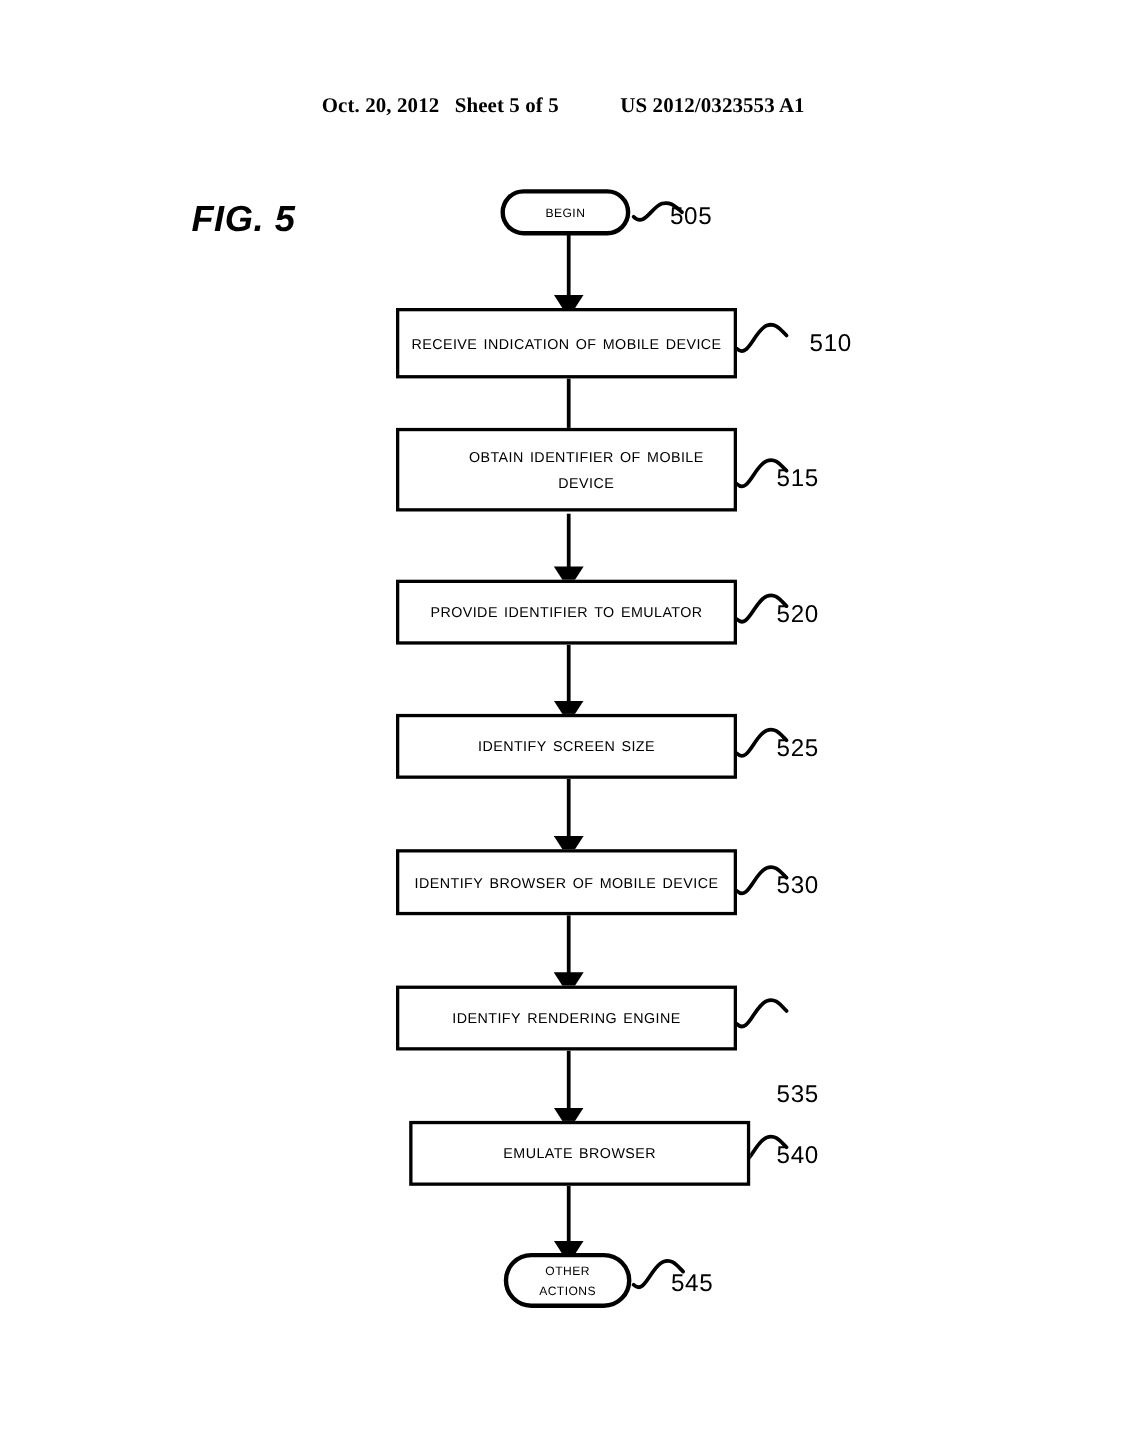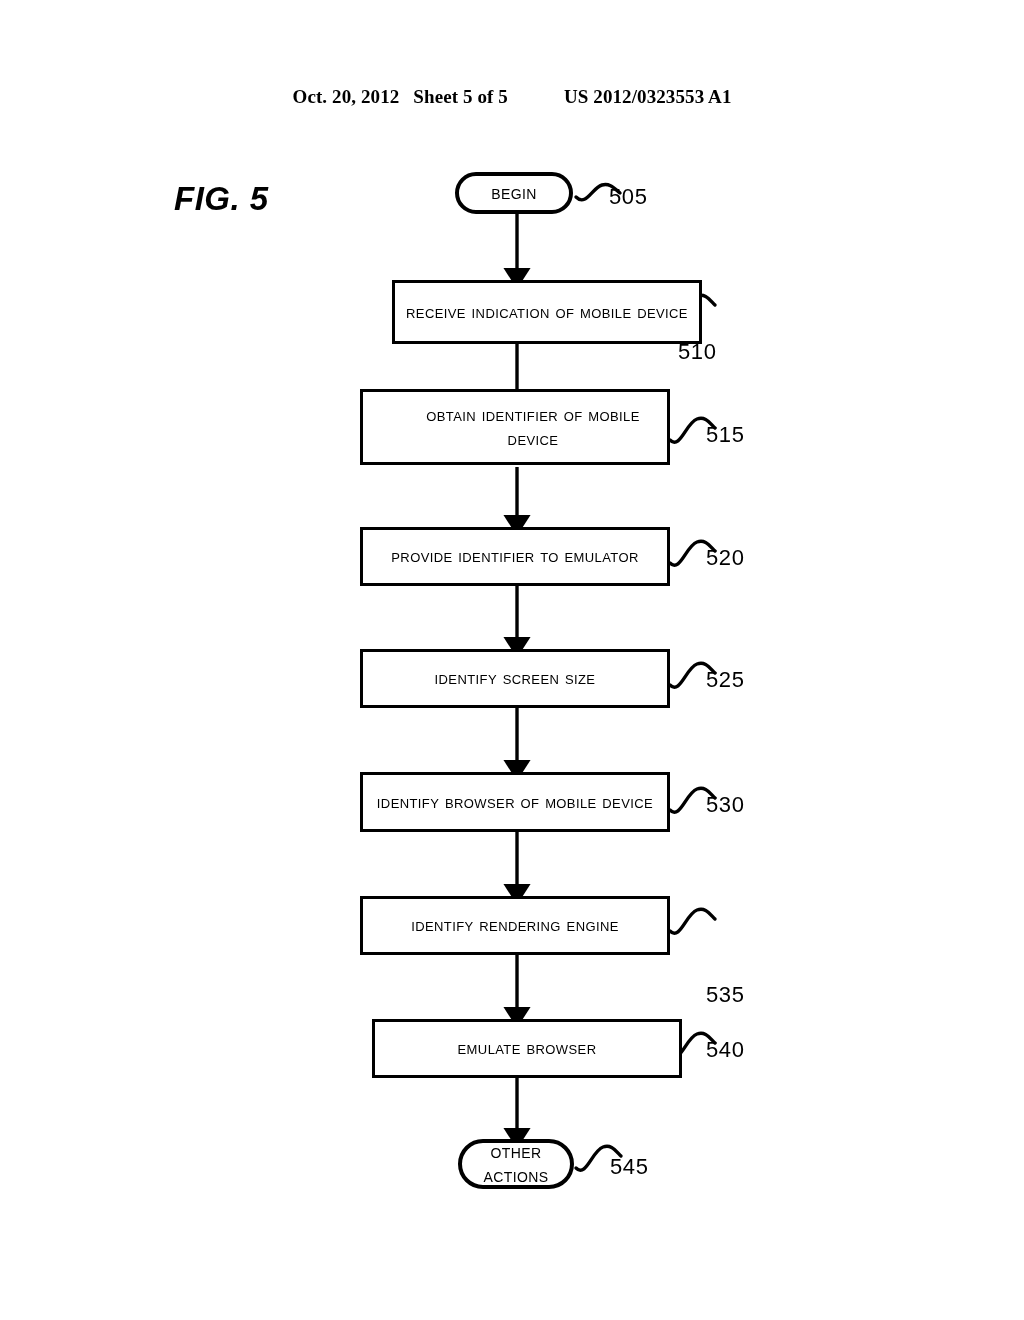--- a/index.html
+++ b/index.html
@@ -79,21 +79,21 @@
     display: block;
     font-family: "Liberation Sans", sans-serif;
     font-size: 19px;
     font-variant: small-caps;
     text-transform: lowercase;
     letter-spacing: 0.4px;
     line-height: 1.28;
     padding: 0 9px;
   }
   .node.terminator .node-label {
-    font-size: 20px;
+    font-size: 15px;
     line-height: 1.18;
     padding: 0 6px;
   }
 
   
   .ref-num {
     position: absolute;
     font-family: "Liberation Sans", sans-serif;
     font-size: 22px;
     letter-spacing: 0.6px;
@@ -140,24 +140,24 @@
     <path d="M670,1055 C680,1065 686,1038 697,1034 C705,1031 709,1037 715,1043"></path>
     <path d="M576,1168 C586,1178 592,1151 603,1147 C611,1144 615,1150 621,1156"></path>
   </g>
 </svg>
 
 <div class="node terminator" style="left:455px; top:172px; width:118px; height:42px;">
   <span class="node-label">Begin</span>
 </div>
 <div class="ref-num" style="left:609px; top:184px;">505</div>
 
-<div class="node process" style="left:360px; top:280px; width:310px; height:64px;margin-left:32px;">
+<div class="node process" style="left:360px; top:280px; width:310px; height:64px;">
   <span class="node-label">Receive Indication of Mobile Device</span>
 </div>
-<div class="ref-num" style="left:678px; top:299px;margin-top:40px;">510</div>
+<div class="ref-num" style="left:736px; top:299px;">510</div>
 
 <div class="node process" style="left:360px; top:389px; width:310px; height:76px;padding-left:36px;">
   <span class="node-label">Obtain Identifier of Mobile Device</span>
 </div>
 <div class="ref-num" style="left:706px; top:422px;">515</div>
 
 <div class="node process" style="left:360px; top:527px; width:310px; height:59px;">
   <span class="node-label">Provide Identifier to Emulator</span>
 </div>
 <div class="ref-num" style="left:706px; top:545px;">520</div>

